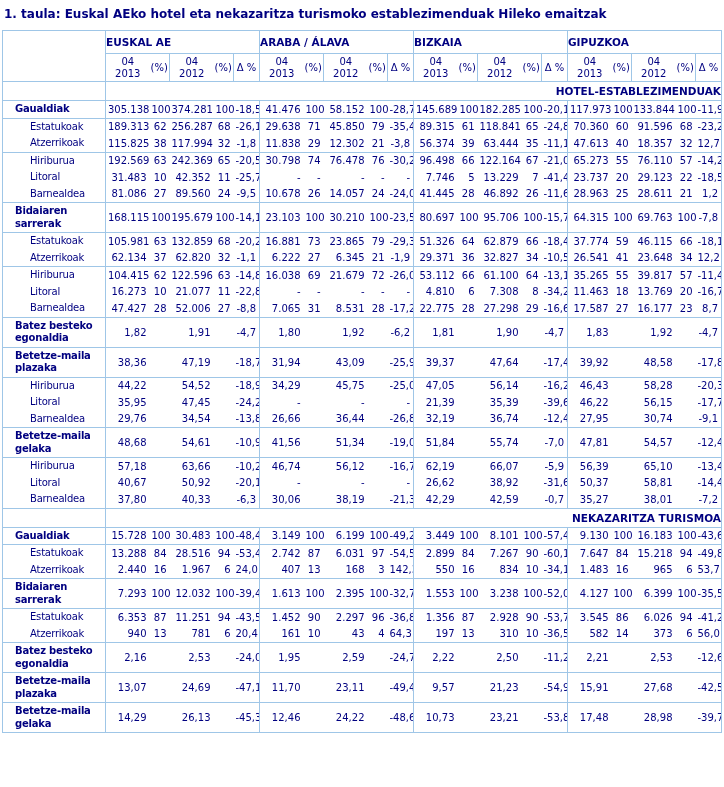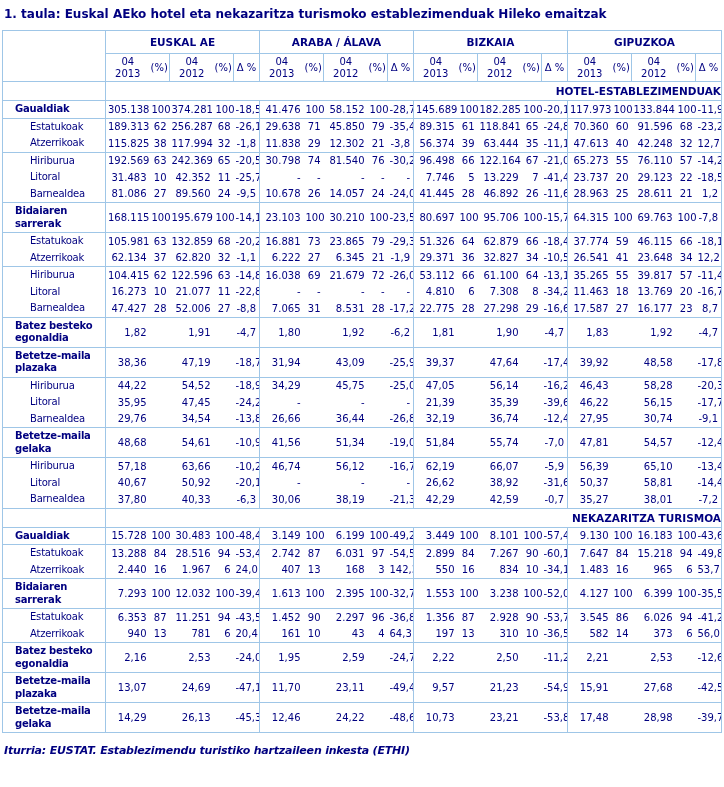--- a/index.html
+++ b/index.html
@@ -7,21 +7,21 @@
   body{font-family:"DejaVu Sans", sans-serif;color:var(--navy);}
   .page{width:668px;box-sizing:border-box;padding:5px 2px 8px 2px;}
   .title{font-size:12px;font-weight:bold;margin:2px 0 9px 2px;color:var(--navy);}
   table.tbl{border-collapse:collapse;table-layout:fixed;width:719px;border:1px solid var(--bc);}
   col.c-label{width:103px}
   col.c-val{width:44px}
   col.c-pct{width:20px}
   col.c-delta{width:26px}
   th,td{padding:2px 2px;font-size:10px;font-weight:normal;color:var(--navy);vertical-align:middle;overflow:hidden;}
   th.corner{border-right:1px solid var(--bc);}
-  th.ghead{font-weight:bold;text-align:center;font-size:10.5px;border-left:1px solid var(--bc);border-bottom:1px solid var(--bc);padding:5px 0;}
+  th.ghead{font-weight:bold;text-align:left;font-size:10.5px;border-left:1px solid var(--bc);border-bottom:1px solid var(--bc);padding:5px 0;}
   tr.subhead th{border-bottom:1px solid var(--bc);text-align:center;line-height:1.15;padding:2px 0;}
   tr.subhead th.hp, tr.subhead th.hd{border-right:1px solid var(--bc);}
   td.seclabel{border-right:1px solid var(--bc);border-top:1px solid var(--bc);border-bottom:1px solid var(--bc);}
   td.sechead{font-weight:bold;text-align:right;border-top:1px solid var(--bc);border-bottom:1px solid var(--bc);padding:3px 0;font-size:10.5px;}
   td.lab{border-right:1px solid var(--bc);padding-left:12px;letter-spacing:-0.2px;line-height:1.25;}
   td.lab.s{padding-left:27px;}
   td.lab.g{font-weight:bold;}
   td.num{text-align:right;white-space:nowrap;padding-right:3px;}
   td.delta{border-right:1px solid var(--bc);}
   tr.bt td{border-top:1px solid var(--bc);}
@@ -174,34 +174,34 @@
           <td class="num">12.302</td>
           <td class="num">21</td>
           <td class="num delta">-3,8</td>
           <td class="num">56.374</td>
           <td class="num">39</td>
           <td class="num">63.444</td>
           <td class="num">35</td>
           <td class="num delta">-11,1</td>
           <td class="num">47.613</td>
           <td class="num">40</td>
-          <td class="num">42.248</td>
+          <td class="num">18.357</td>
           <td class="num">32</td>
           <td class="num delta">12,7</td>
         </tr>
         <tr class="bt">
           <td class="lab s">Hiriburua</td>
           <td class="num">192.569</td>
           <td class="num">63</td>
           <td class="num">242.369</td>
           <td class="num">65</td>
           <td class="num delta">-20,5</td>
           <td class="num">30.798</td>
           <td class="num">74</td>
-          <td class="num">81.540</td>
+          <td class="num">76.478</td>
           <td class="num">76</td>
           <td class="num delta">-30,2</td>
           <td class="num">96.498</td>
           <td class="num">66</td>
           <td class="num">122.164</td>
           <td class="num">67</td>
           <td class="num delta">-21,0</td>
           <td class="num">65.273</td>
           <td class="num">55</td>
           <td class="num">76.110</td>
@@ -805,14 +805,13 @@
           <td class="num"></td>
           <td class="num delta">-53,8</td>
           <td class="num">17,48</td>
           <td class="num"></td>
           <td class="num">28,98</td>
           <td class="num"></td>
           <td class="num delta">-39,7</td>
         </tr>
       </tbody>
     </table>
-  <div class="footer">Iturria: EUSTAT. Establezimendu turistiko hartzaileen inkesta (ETHI)</div>
 </div>
 
 </body></html>

